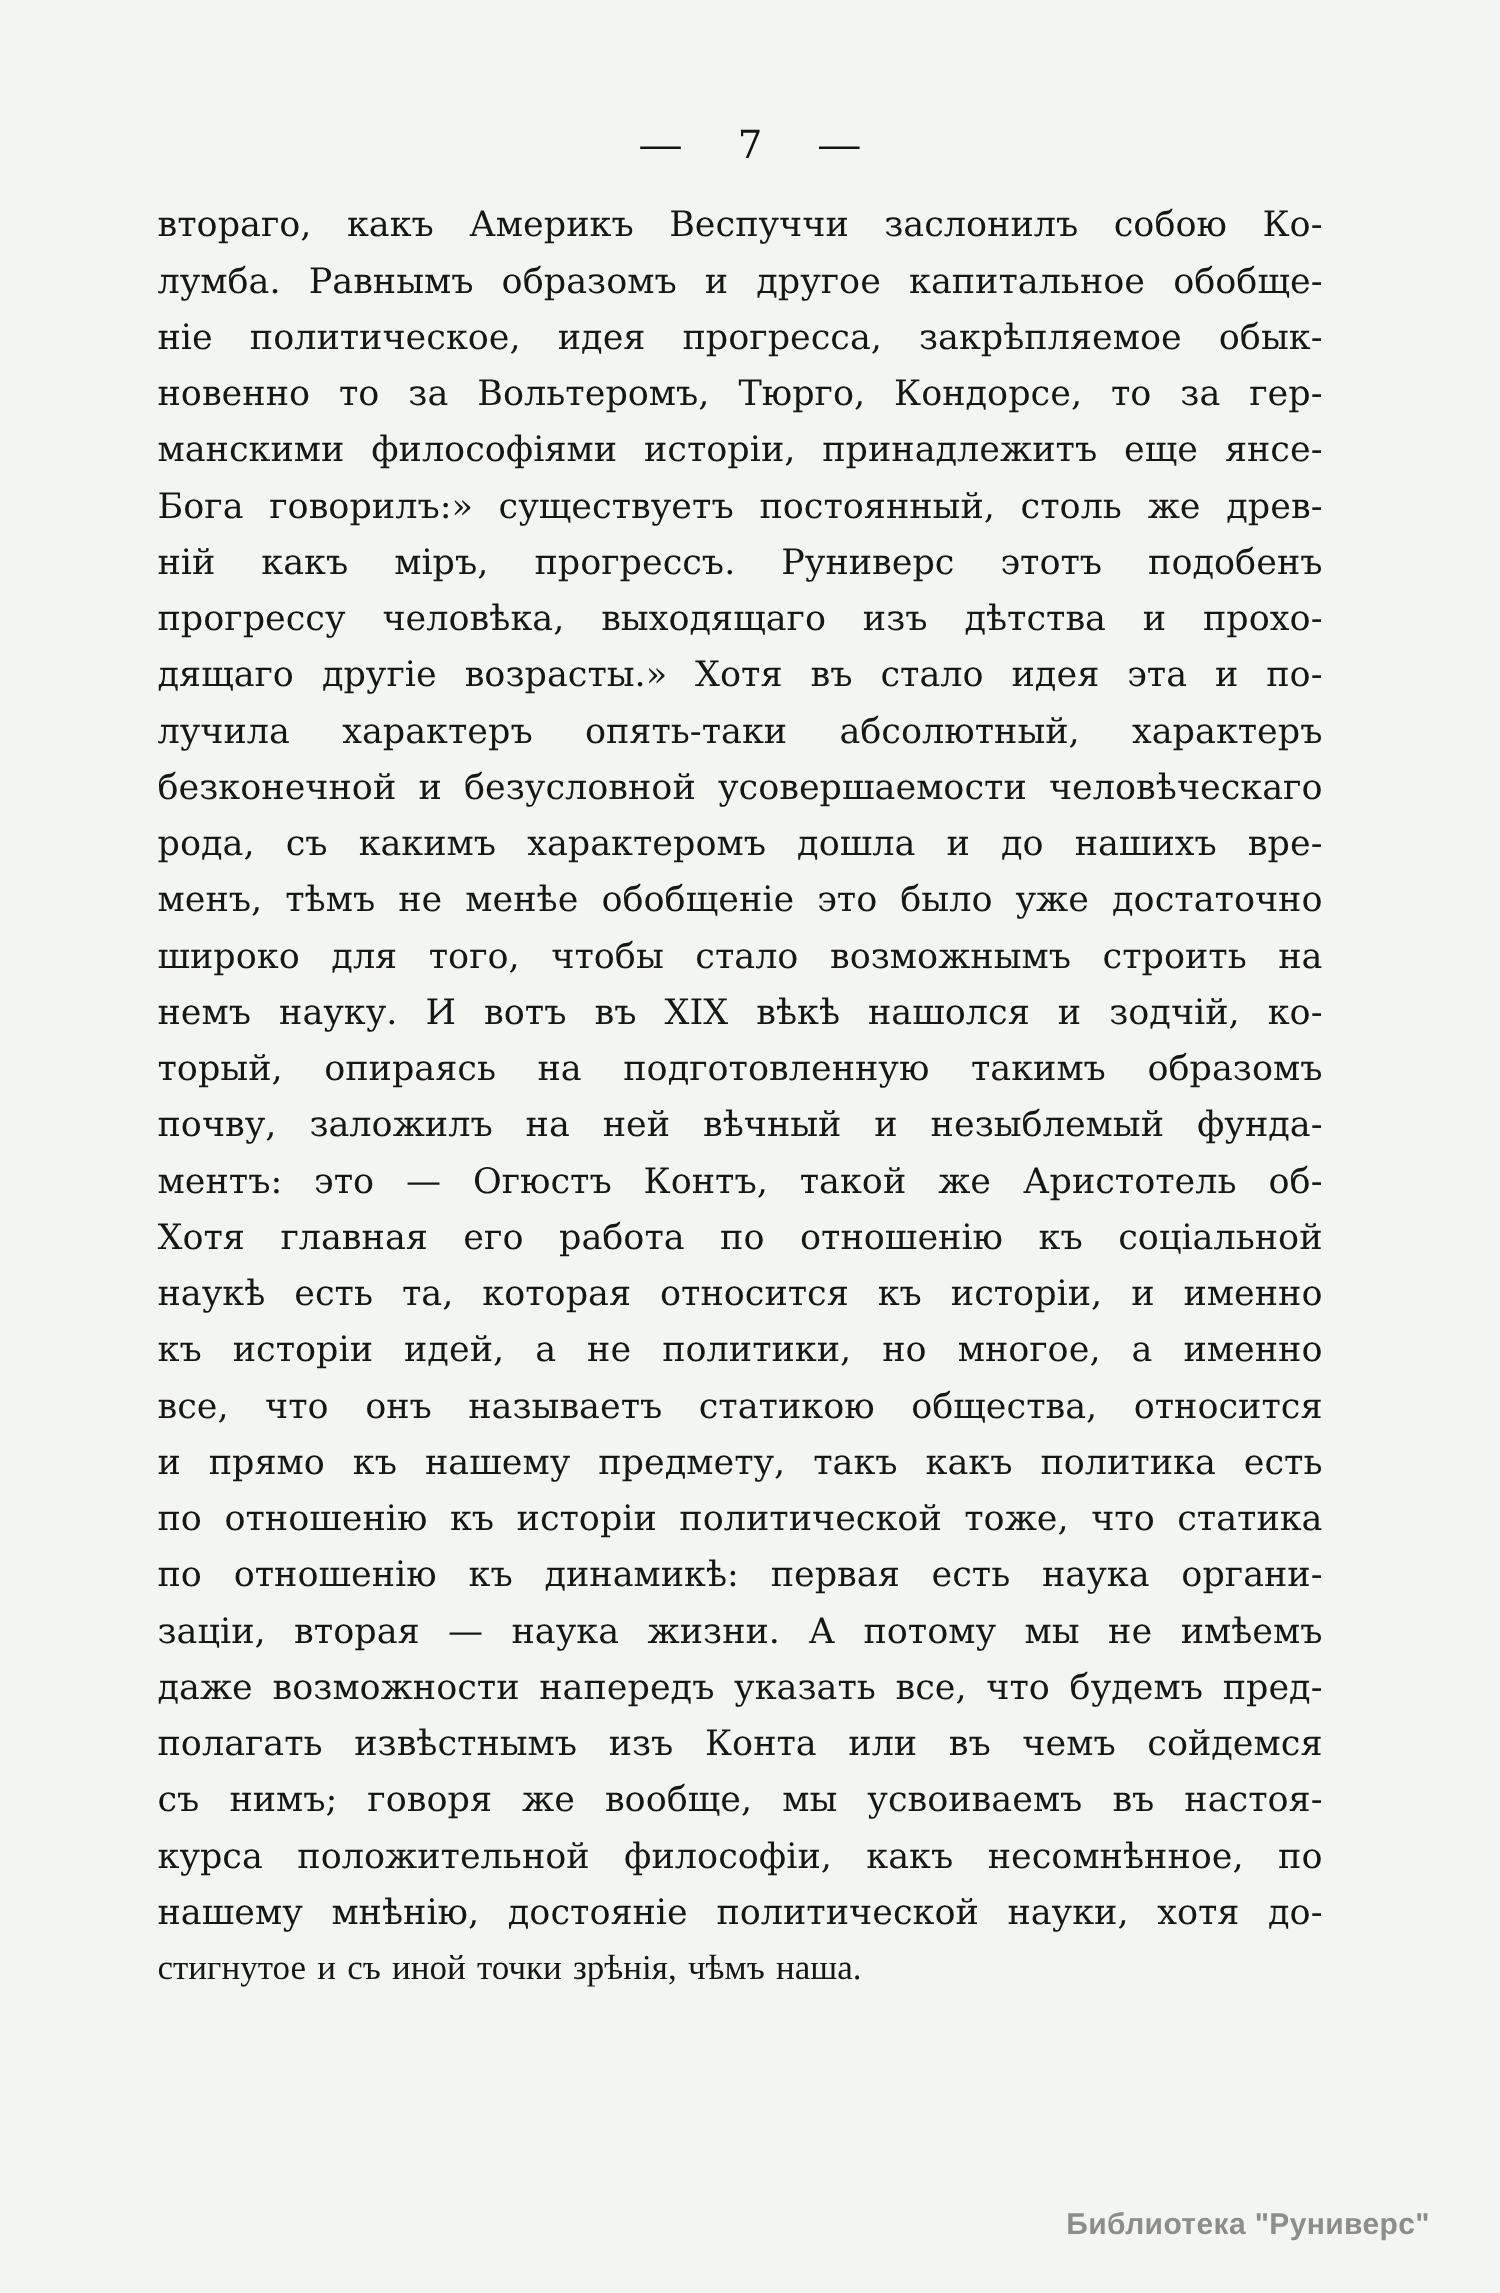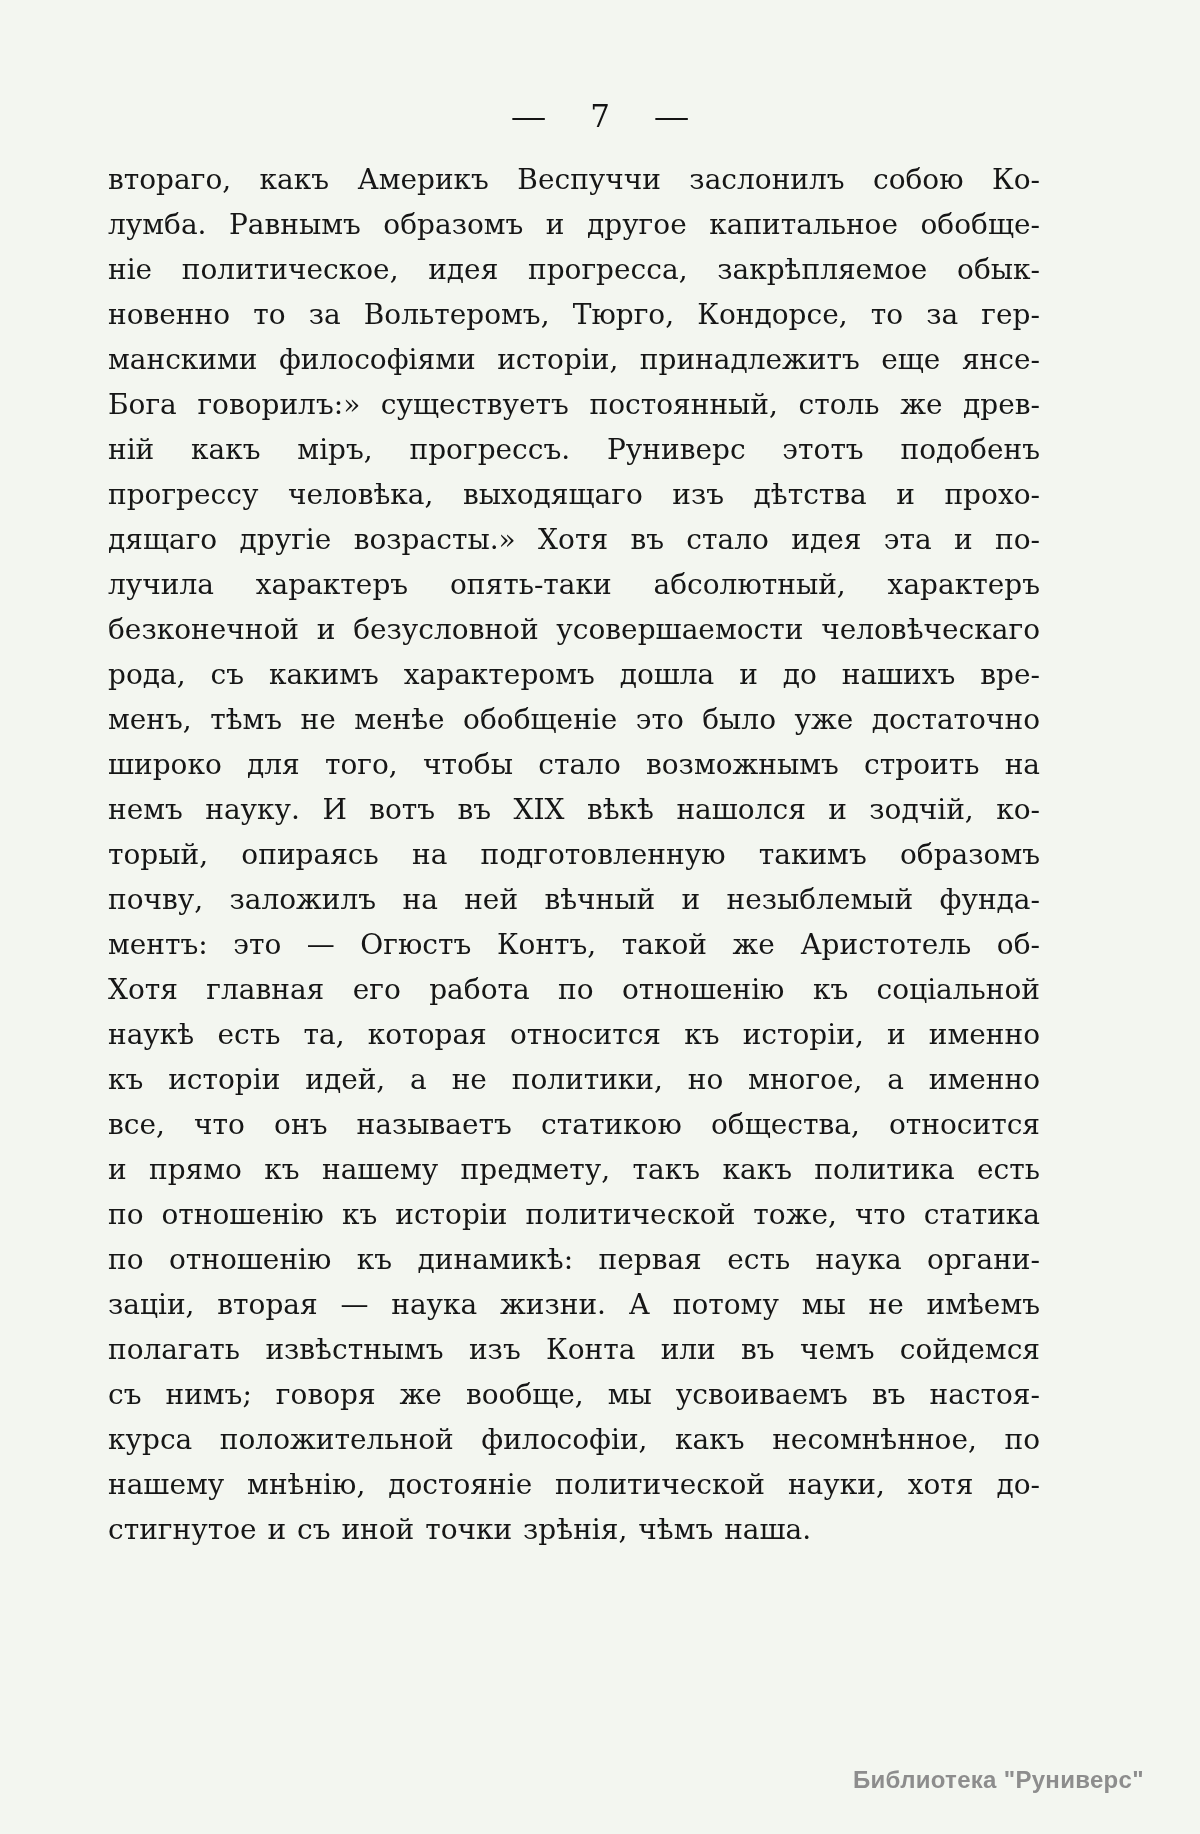--- a/index.html
+++ b/index.html
@@ -30,36 +30,37 @@
   }
   .page-header .dash {
     letter-spacing: 0;
     transform: scaleX(1.15);
   }
   .page-header .pagenum {
     font-weight: 500;
   }
   .text-block {
     position: absolute;
-    left: 108px;
+    left: 126px;
     top: 157px;
     width: 932px;
   }
   .line {
     height: 45px;
     line-height: 45px;
     font-size: 28px;
     text-align: justify;
     text-align-last: justify;
     overflow: hidden;
     white-space: normal;
     word-spacing: 2px;
   }
   .line.last {
     text-align-last: left;
+    font-family: Liberation Serif, serif;
   }
   .watermark {
     position: absolute;
     left: 853px;
     top: 1766px;
     font-family: "Liberation Sans", sans-serif;
     font-size: 24px;
     font-weight: 600;
     color: #8d8d8d;
     letter-spacing: 0.3px;
@@ -95,20 +96,21 @@
     <div class="line">почву, заложилъ на ней вѣчный и незыблемый фунда-</div>
     <div class="line">ментъ: это — Огюстъ Контъ, такой же Аристотель об-</div>
     <div class="line">Хотя главная его работа по отношенію къ соціальной</div>
     <div class="line">наукѣ есть та, которая относится къ исторіи, и именно</div>
     <div class="line">къ исторіи идей, а не политики, но многое, а именно</div>
     <div class="line">все, что онъ называетъ статикою общества, относится</div>
     <div class="line">и прямо къ нашему предмету, такъ какъ политика есть</div>
     <div class="line">по отношенію къ исторіи политической тоже, что статика</div>
     <div class="line">по отношенію къ динамикѣ: первая есть наука органи-</div>
     <div class="line">заціи, вторая — наука жизни. А потому мы не имѣемъ</div>
+    <div class="line">даже возможности напередъ указать все, что будемъ пред-</div>
     <div class="line">полагать извѣстнымъ изъ Конта или въ чемъ сойдемся</div>
     <div class="line">съ нимъ; говоря же вообще, мы усвоиваемъ въ настоя-</div>
     <div class="line">курса положительной философіи, какъ несомнѣнное, по</div>
     <div class="line">нашему мнѣнію, достояніе политической науки, хотя до-</div>
     <div class="line last">стигнутое и съ иной точки зрѣнія, чѣмъ наша.</div>
   </div>
 
 <div class="watermark">Библиотека "Руниверс"</div>
 
 </body></html>

